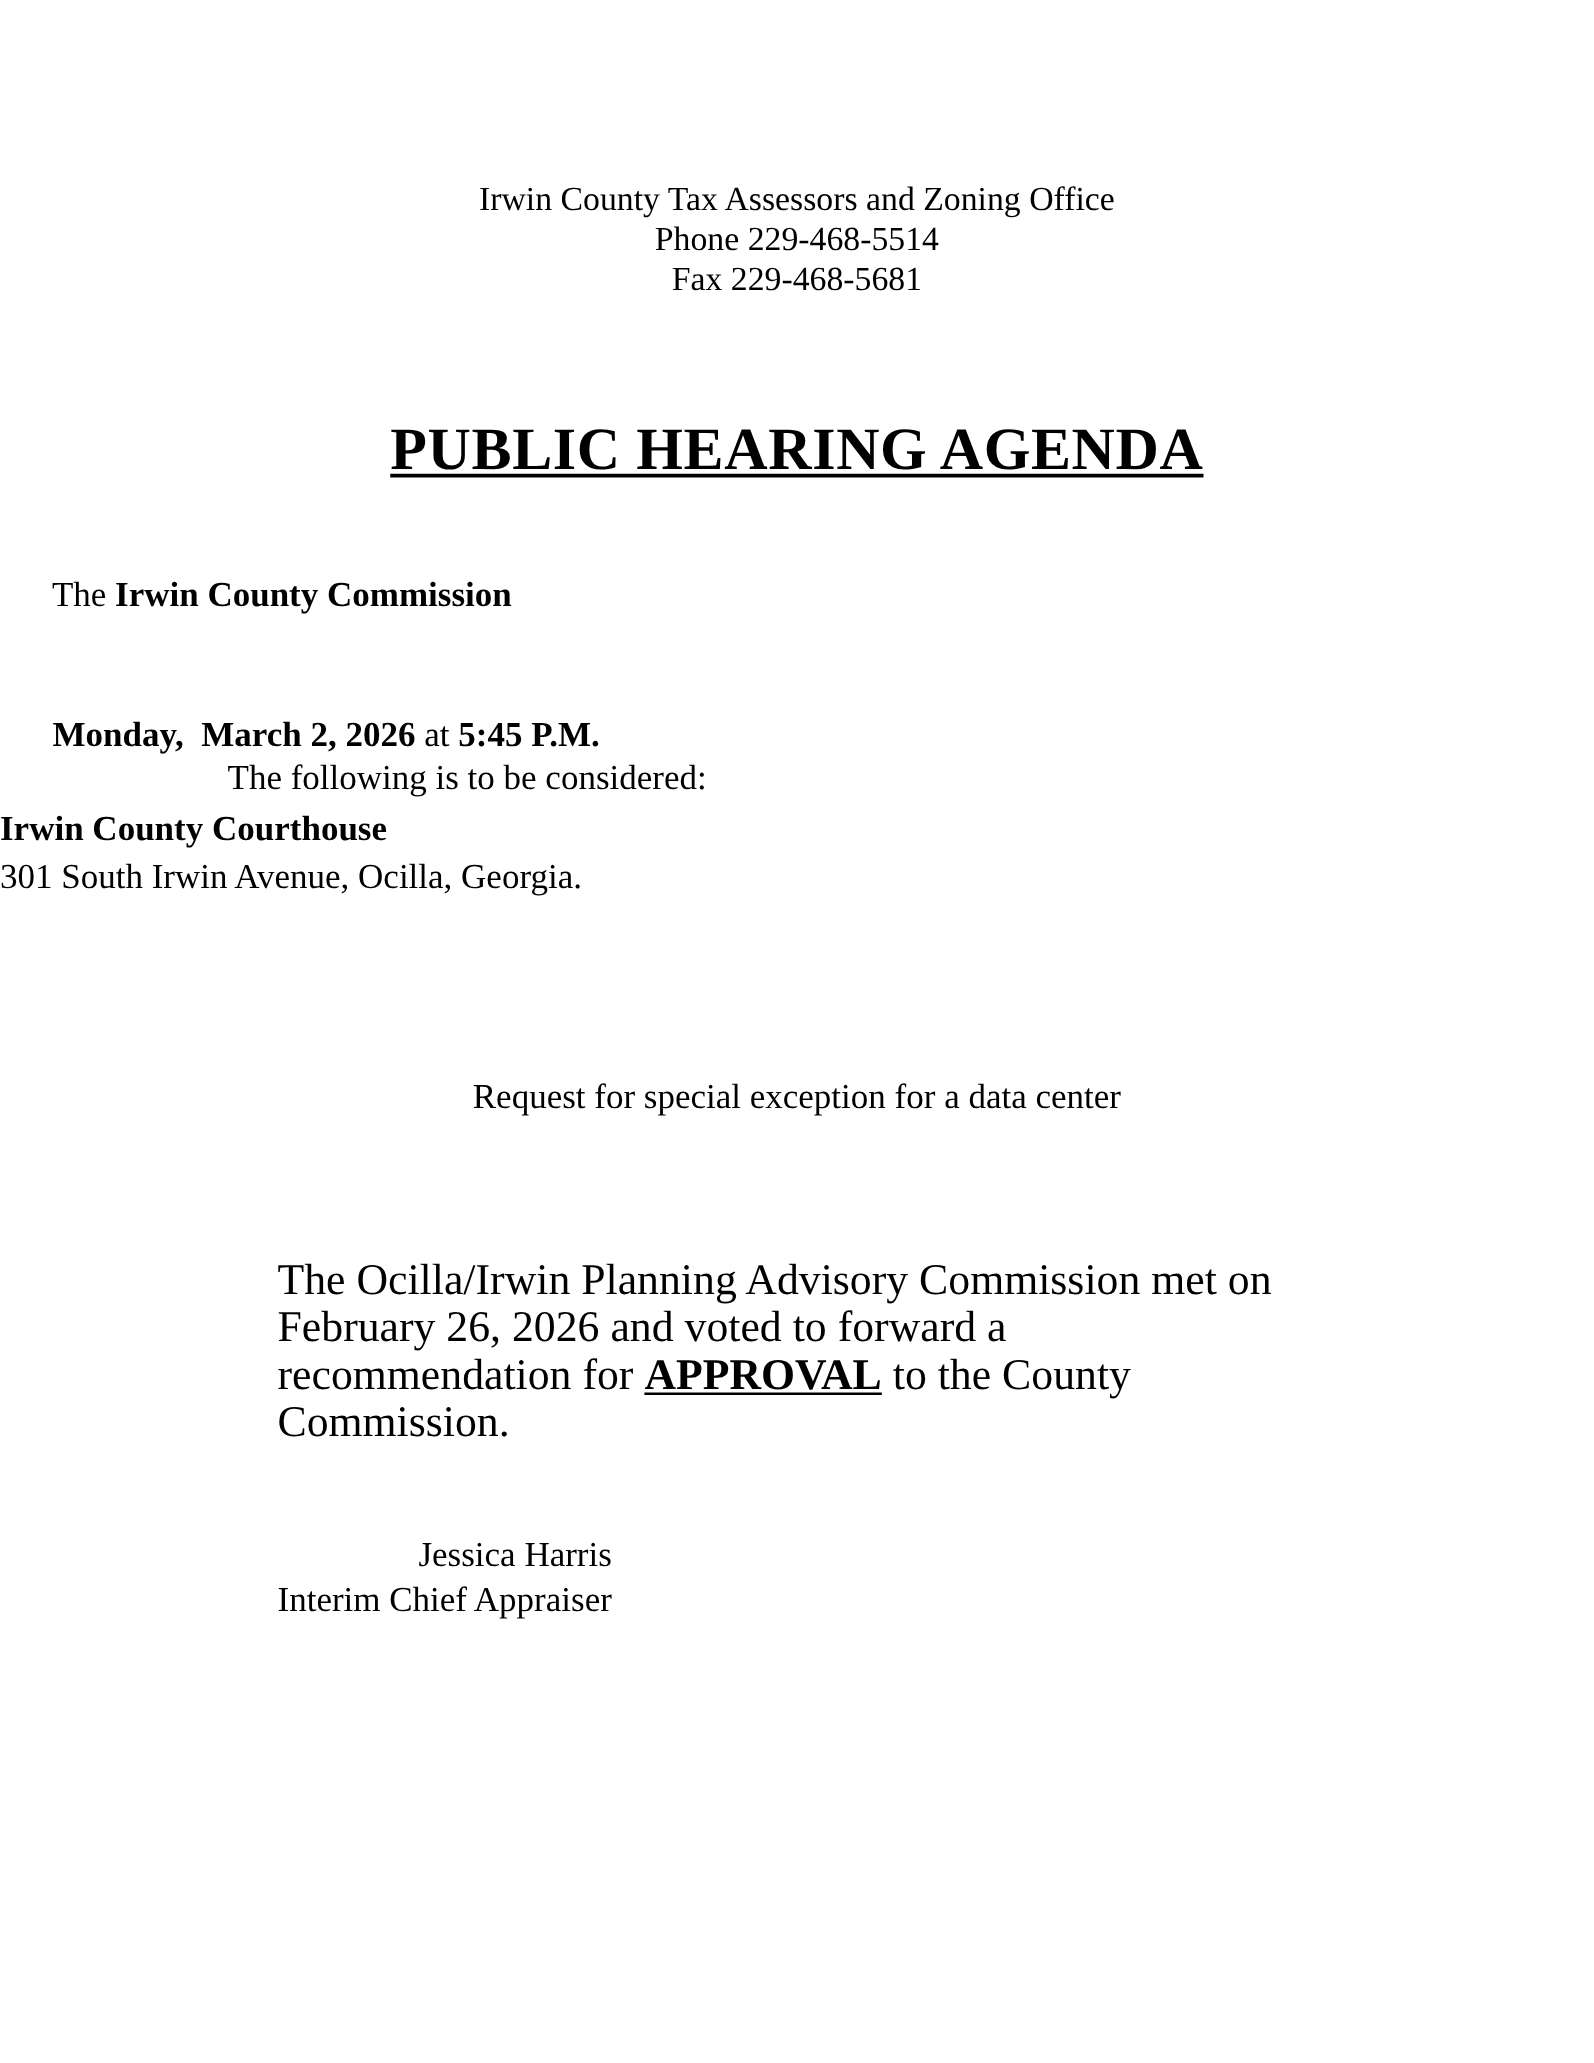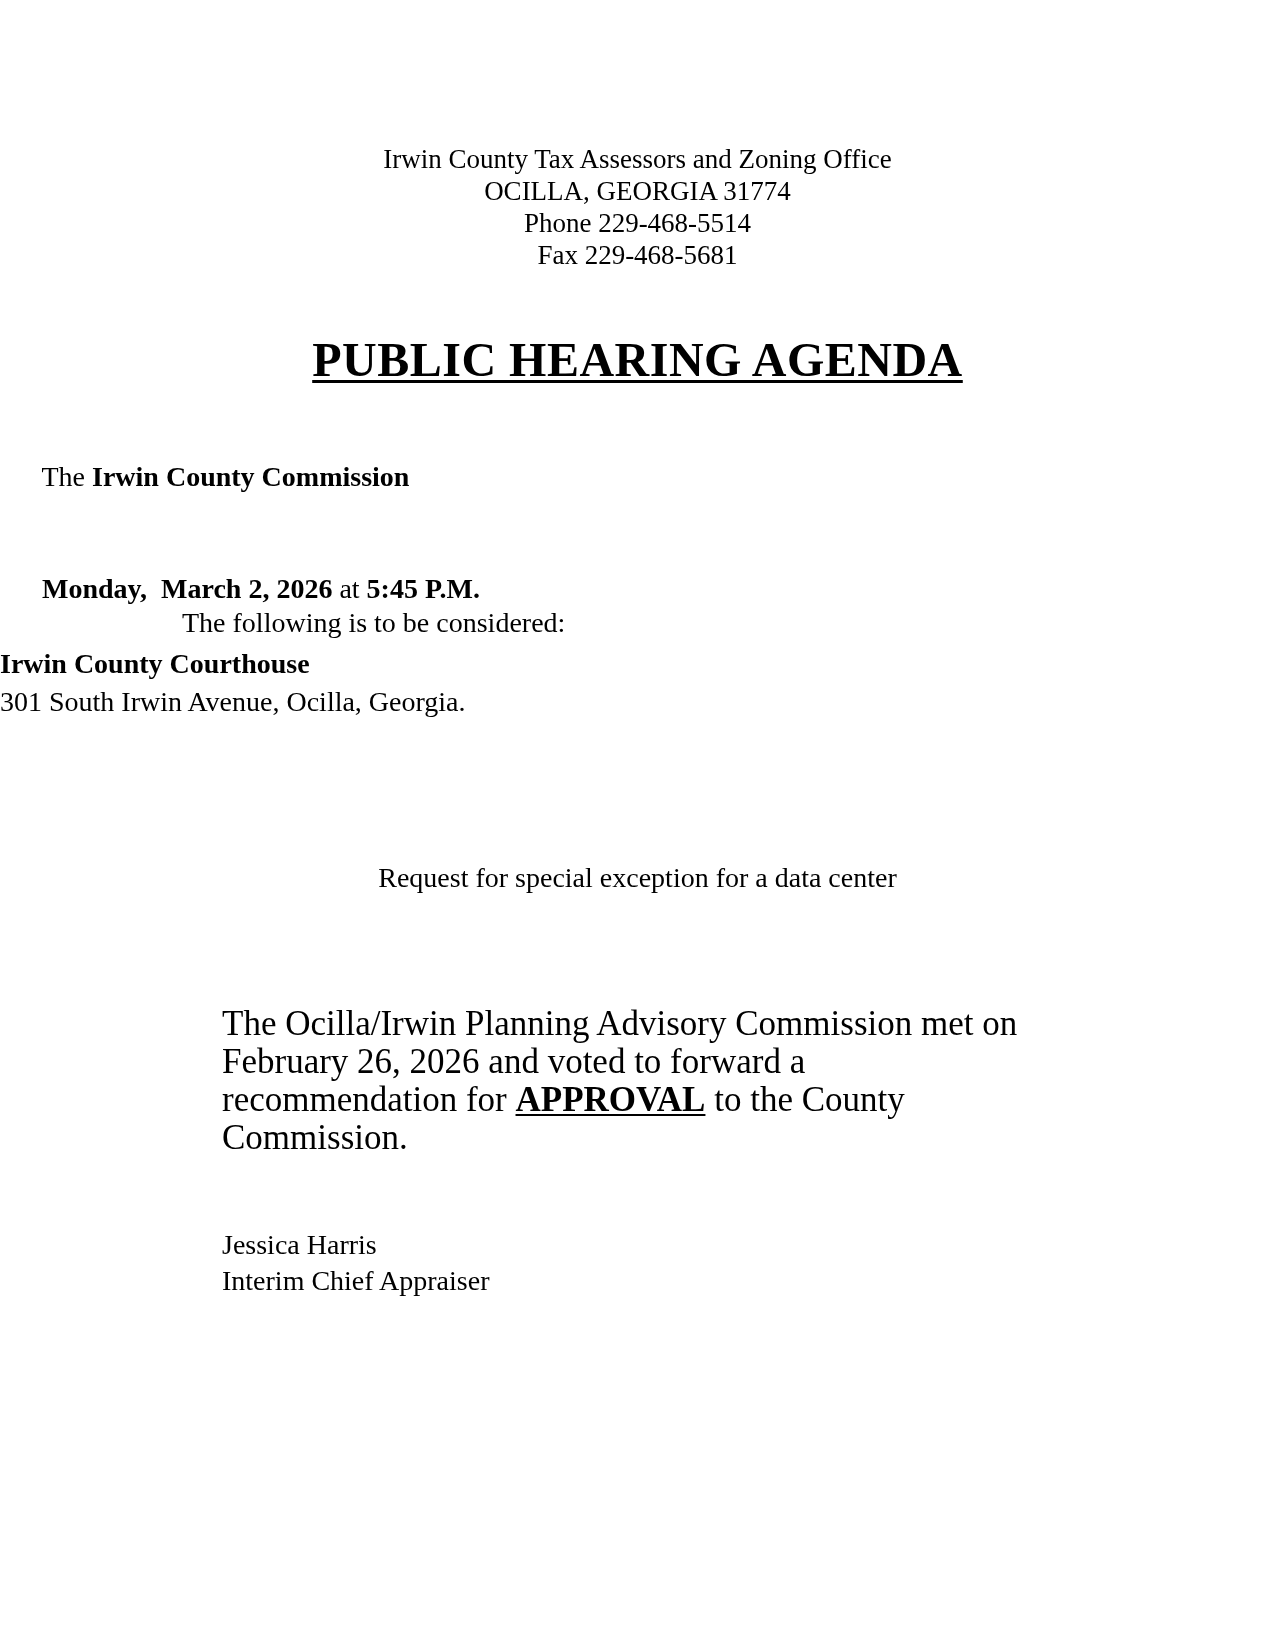--- a/index.html
+++ b/index.html
@@ -115,31 +115,30 @@
     text-underline-offset: 3px;
   }
 
   
   .signature {
     position: absolute;
     left: 222px;
     top: 1227px;
     font-size: 28px;
     line-height: 36px;
-    text-align: left;
+    text-align: right;
   }
 </style>
 </head>
 <body>
 
 <div class="page">
 
   <div class="letterhead">
     <div>Irwin County Tax Assessors and Zoning Office</div>
-    <div>OCILLA, GEORGIA 31774</div>
     <div>Phone 229-468-5514</div>
     <div>Fax 229-468-5681</div>
   </div>
 
   <div class="doc-title">
     <span>PUBLIC HEARING AGENDA</span>
   </div>
 
   <div class="meeting">
     <div>

